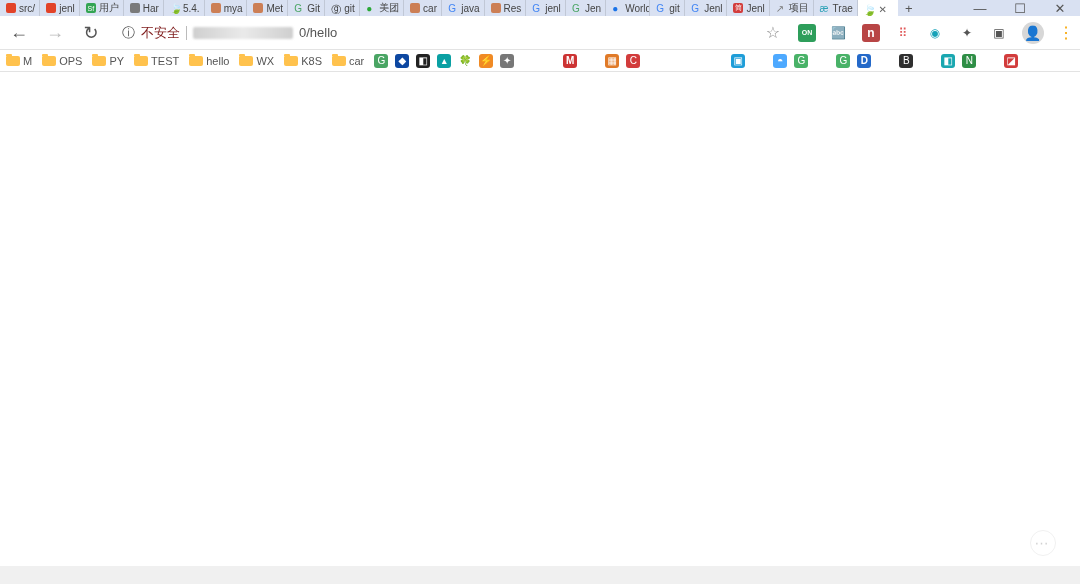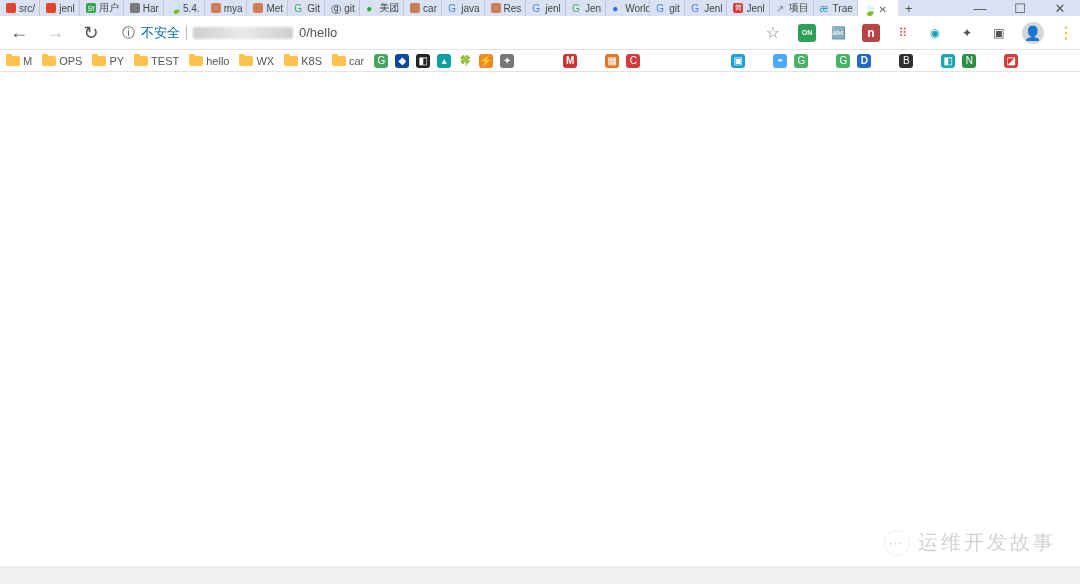--- a/index.html
+++ b/index.html
@@ -77,21 +77,21 @@
     .url-box {
       flex: 1;
       display: flex;
       align-items: center;
       gap: 6px;
       padding: 4px 8px;
       border-radius: 4px;
       color: #555;
       font-size: 13px;
     }
-    .url-box .warn { color:#0369a1; }
+    .url-box .warn { color:#7f1d1d; }
     .url-divider { width:1px; height:14px; background:#bbb; }
     .url-blur {
       display:inline-block;
       min-width:100px;
       height:12px;
       background:linear-gradient(90deg,#cfcfcf,#eaeaea,#cfcfcf);
       filter: blur(1px);
       border-radius:2px;
     }
     .addr-right {
@@ -431,16 +431,15 @@
     <span class="bi-ng">N</span>
     <span class="bi-grid">⊞</span>
     <span class="bi-red2">◪</span>
   </div>
 </div>
 
 <div class="content">
 
   <div class="watermark">
     <div class="wechat">⋯</div>
-    <span>运维开发故事</span>
   </div>
   <div class="footer-gap"></div>
 </div>
 
 </body></html>

